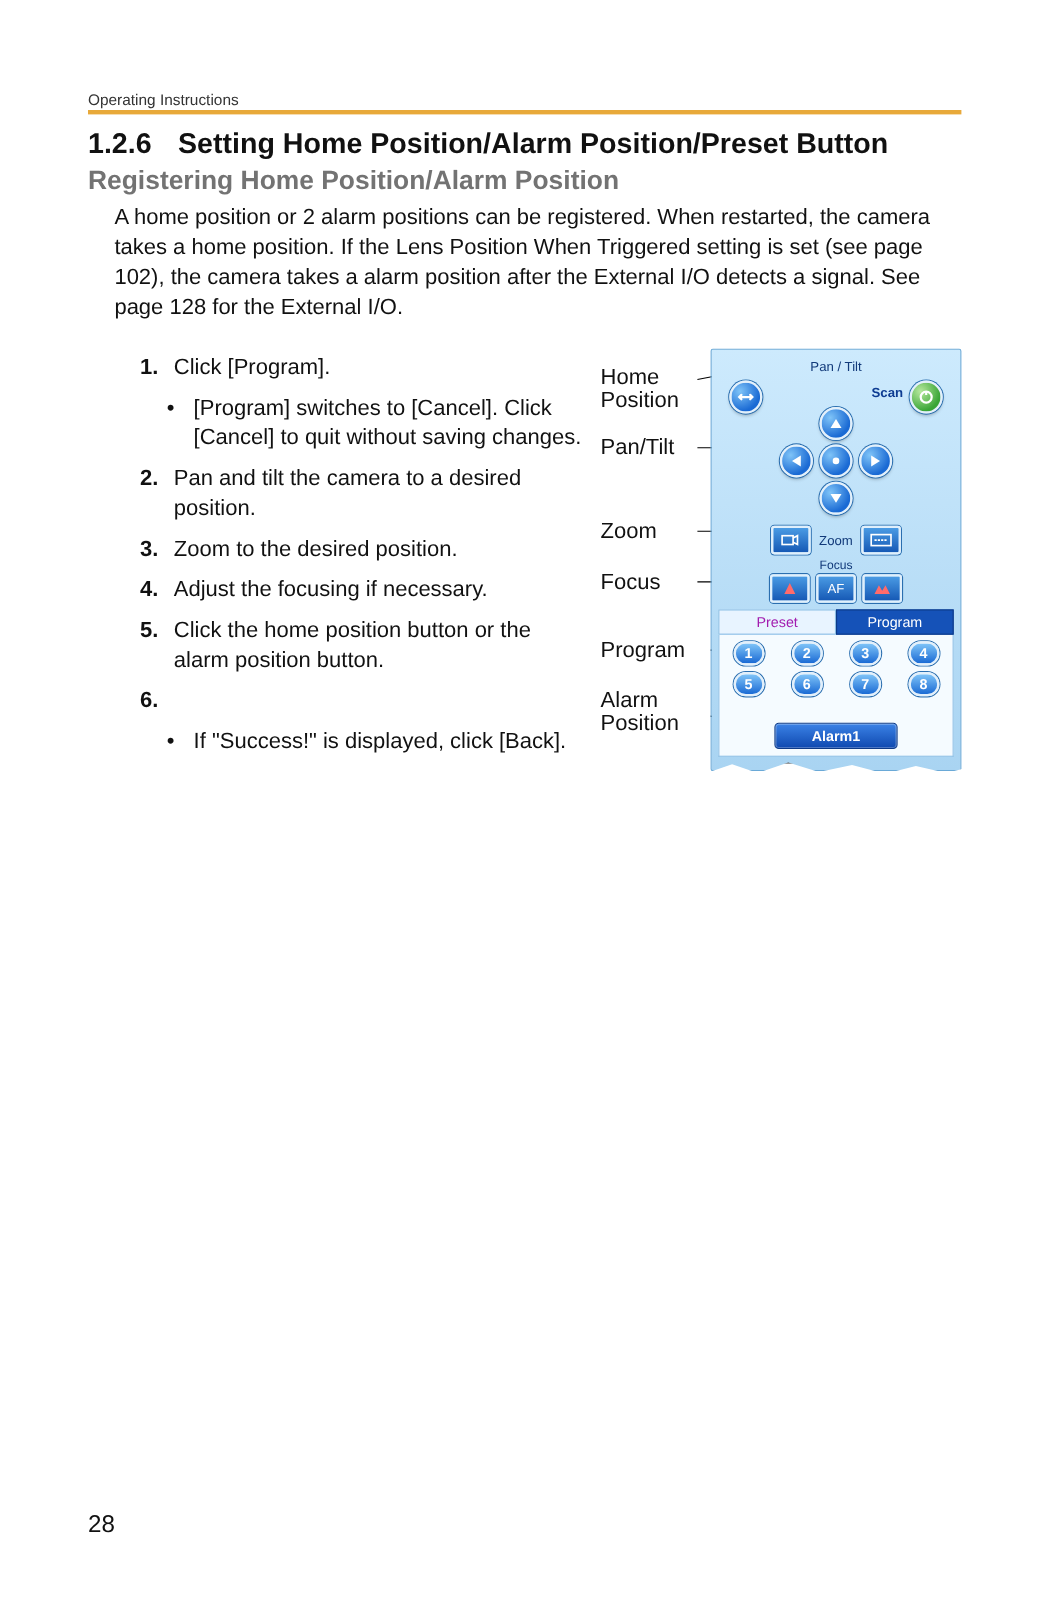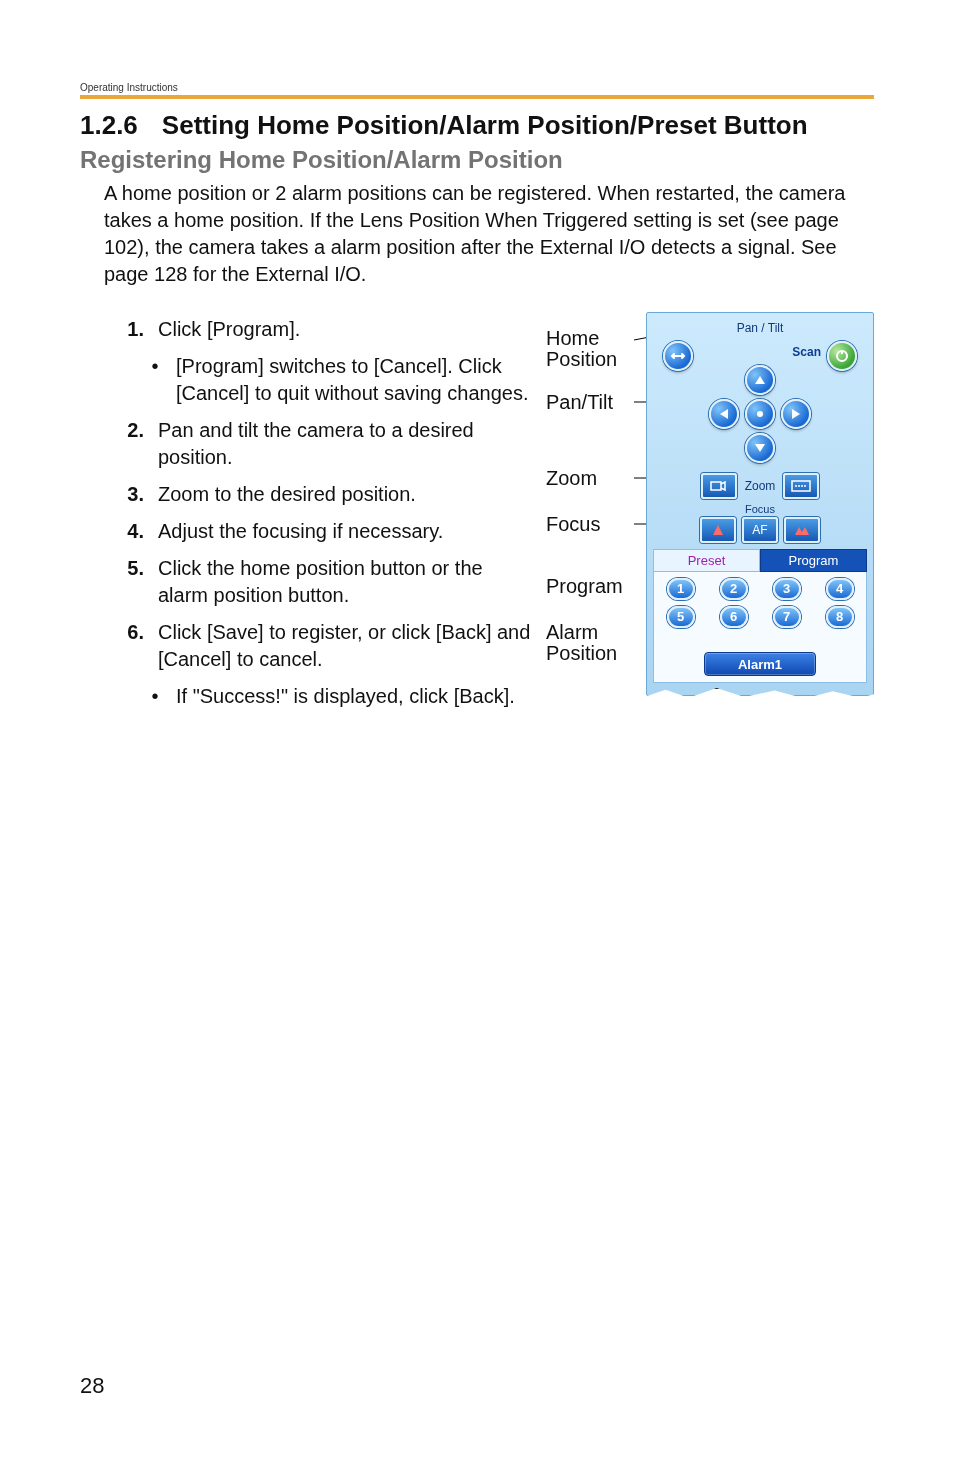--- a/index.html
+++ b/index.html
@@ -16,21 +16,21 @@
     height:1475px;
     font-family:Arial,Helvetica,sans-serif;
     color:#111;
     position:relative;
     background:#fff;
   }
   .margin{
     padding:82px 80px 0 80px;
   }
   .running{
-    font-size:10px;
+    font-size:14px;
     color:#333;
     margin-bottom:2px;
   }
   .hr{
     height:4px;
     background:var(--accent);
     margin-bottom:10px;
   }
   h1{
     font-size:26px;
@@ -214,21 +214,20 @@
       <div class="step">
         <div class="num">4.</div>
         <div class="txt">Adjust the focusing if necessary.</div>
       </div>
       <div class="step">
         <div class="num">5.</div>
         <div class="txt">Click the home position button or the alarm position button.</div>
       </div>
       <div class="step">
         <div class="num">6.</div>
-        <div class="txt">Click [Save] to register, or click [Back] and [Cancel] to cancel.</div>
       </div>
       <div class="sub">
         <div class="bullet">•</div>
         <div class="txt">If "Success!" is displayed, click [Back].</div>
       </div>
     </div>
 
     <div class="fig" style="height:420px">
 
       <div class="labelcol">

